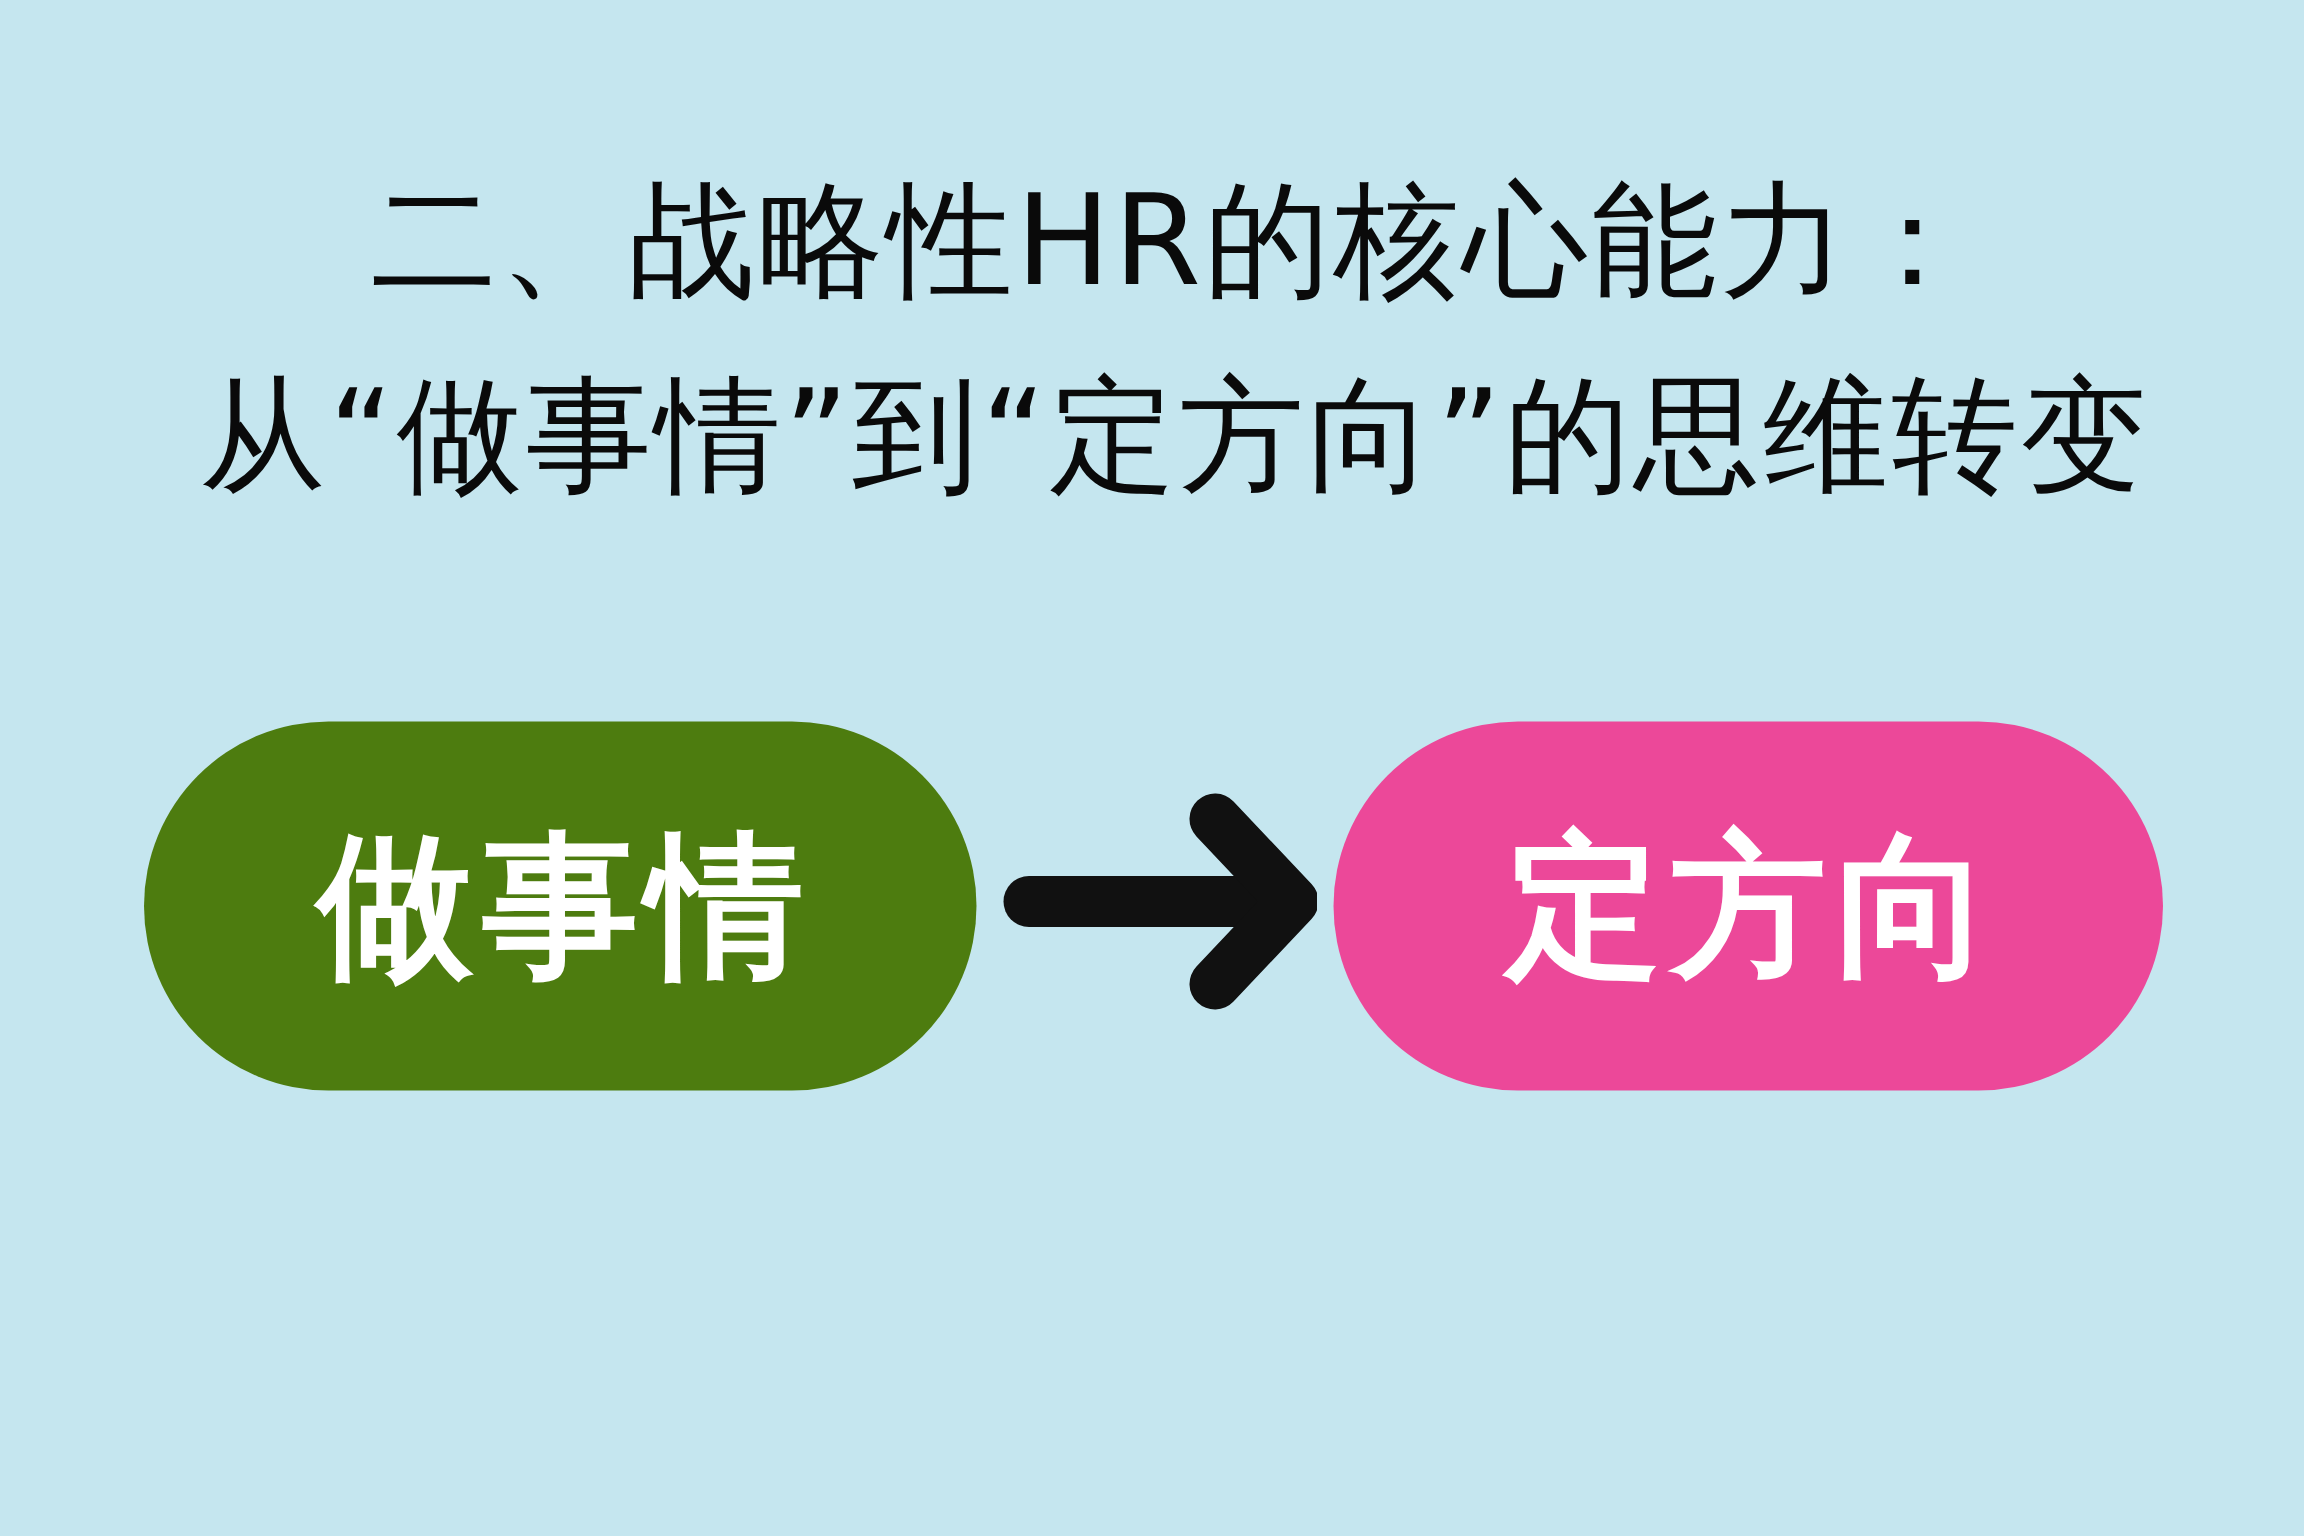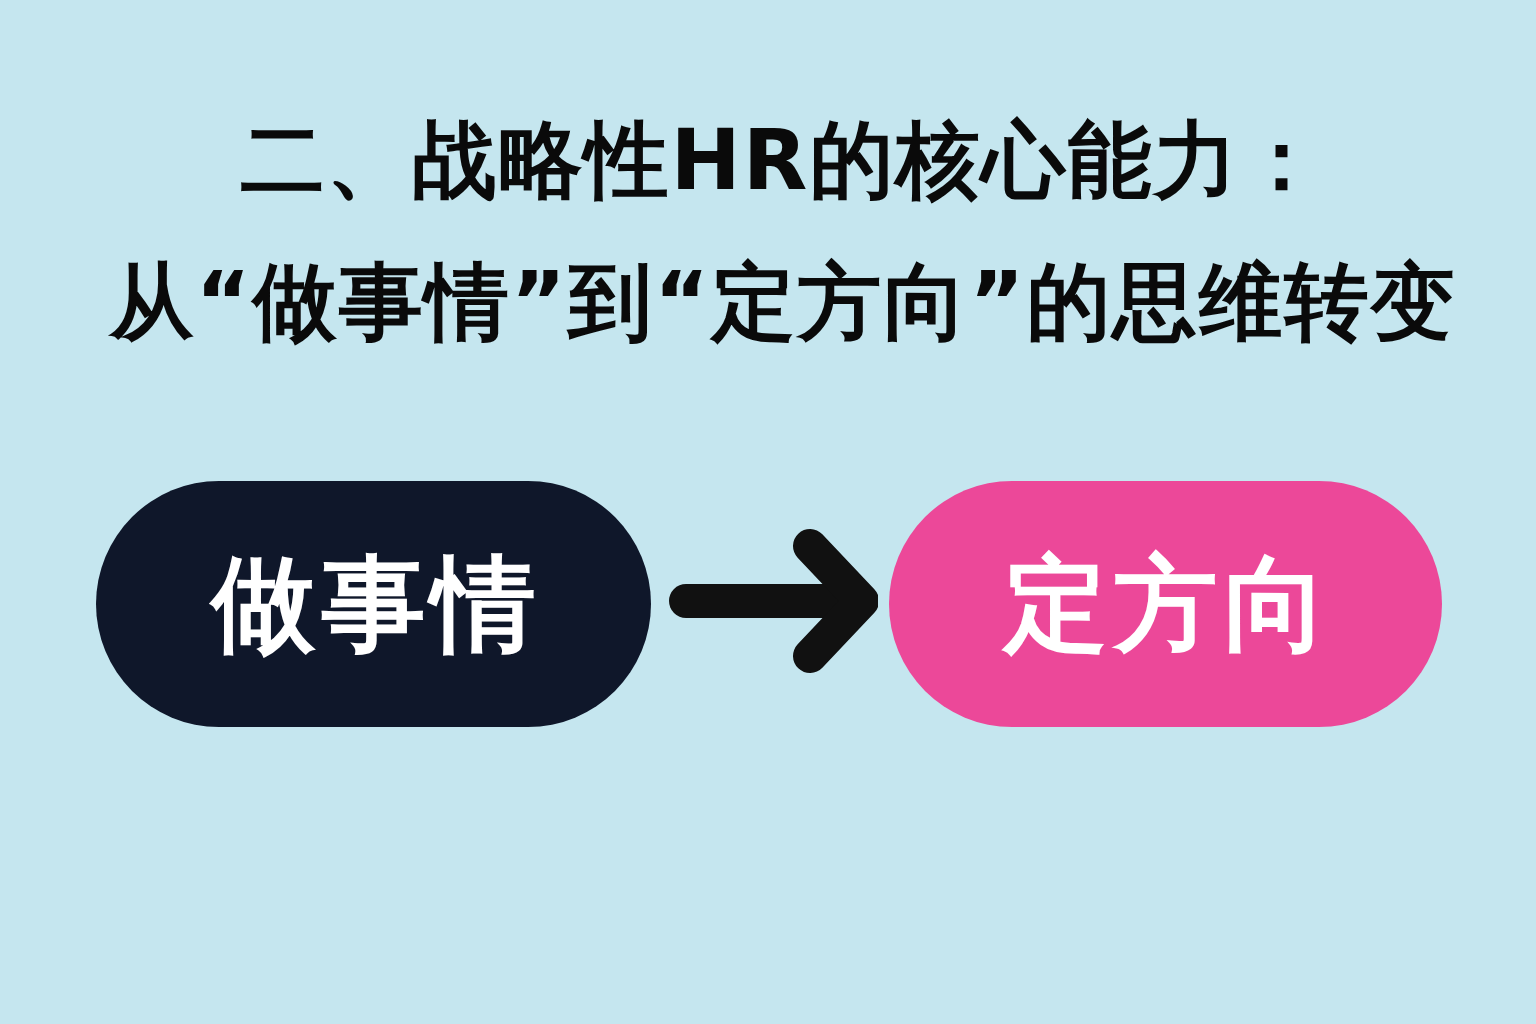--- a/index.html
+++ b/index.html
@@ -13,55 +13,54 @@
       position: relative;
       overflow: hidden;
       font-family: "DejaVu Sans", "Liberation Sans", sans-serif;
     }
     .title {
       position: absolute;
       left: 0;
       width: 1536px;
       text-align: center;
       color: #0a0a0a;
-      font-weight: bold;
+      font-weight: normal;
       font-size: 84px;
       line-height: 1;
       letter-spacing: 2px;
       white-space: nowrap;
     }
     .title-line-1 {
       top: 118px;
       padding-left: 30px;
       box-sizing: border-box;
     }
     .title-line-2 {
       top: 248px;
       padding-left: 30px;
       box-sizing: border-box;
-      margin-top: 12px;
     }
     .pill {
       position: absolute;
       top: 481px;
       height: 246px;
       border-radius: 123px;
       display: flex;
       align-items: center;
       justify-content: center;
       color: #ffffff;
       font-weight: bold;
       font-size: 104px;
       letter-spacing: 6px;
       line-height: 1;
     }
     .pill-from {
       left: 96px;
       width: 555px;
-      background: #0f172a;
+      background: #4d7c0f;
     }
     .pill-to {
       left: 889px;
       width: 553px;
       background: #ec4899;
     }
     .pill-label {
       display: block;
       padding-left: 6px;
     }

